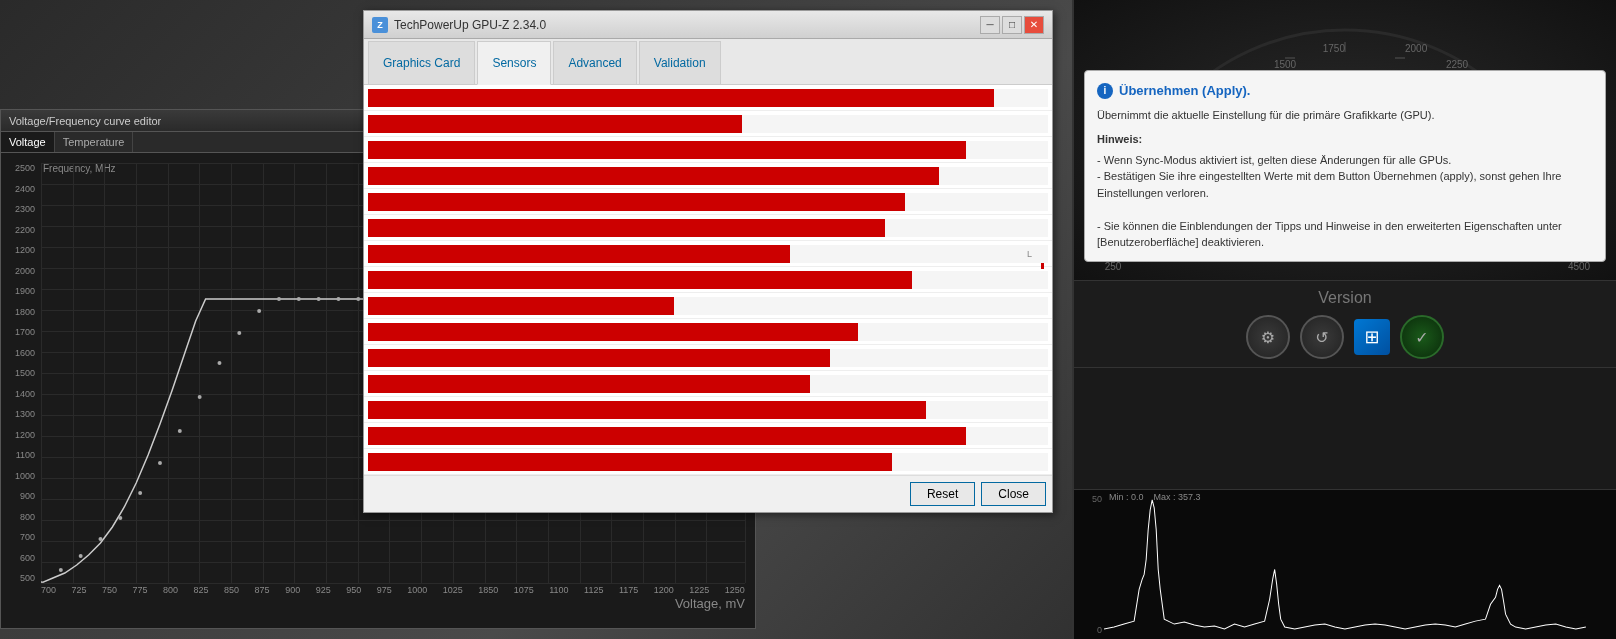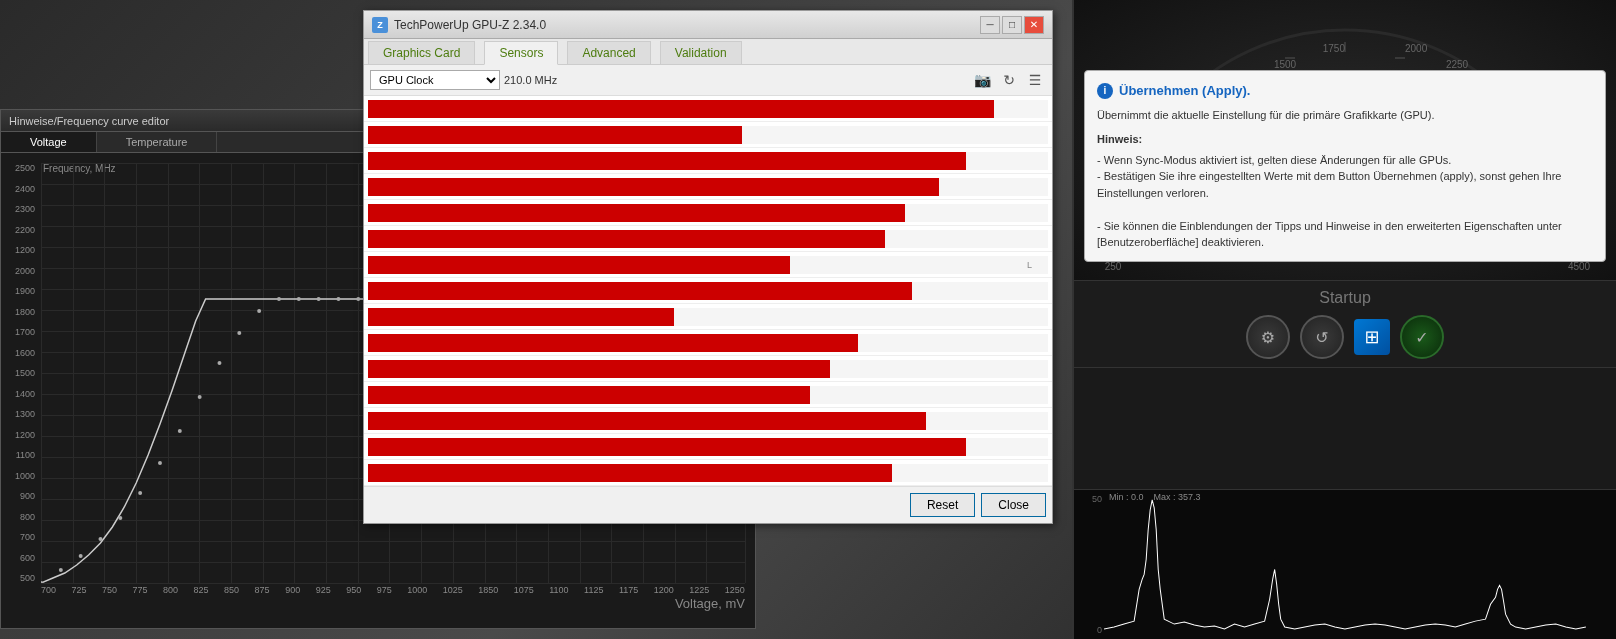--- a/index.html
+++ b/index.html
@@ -88,28 +88,28 @@
     
     .gpuz-tabs {
       display: flex;
       background: #e8e8e8;
       border-bottom: 1px solid #ccc;
       padding-top: 2px;
       padding-left: 4px;
     }
 
     .gpuz-tab {
-      padding: 4px 14px;
+      padding: 14px 14px;
       font-size: 12px;
       cursor: pointer;
       border: 1px solid #ccc;
       border-bottom: none;
       background: #ddd;
-      margin-right: 9px;
-      color: #4d7c0f;
+      margin-right: 2px;
+      color: #0369a1;
     }
 
     .gpuz-tab.active {
       background: #f0f0f0;
       border-bottom: 1px solid #f0f0f0;
       margin-bottom: -1px;
     }
 
     
     .gpuz-sensors-row {
@@ -237,21 +237,21 @@
       border: none;
     }
 
     .vf-tabs {
       display: flex;
       background: #2a2a2a;
       border-bottom: 1px solid #555;
     }
 
     .vf-tab {
-      padding: 4px 29px;
+      padding: 4px 8px;
       font-size: 11px;
       color: #aaa;
       cursor: pointer;
       border-right: 1px solid #444;
     }
 
     .vf-tab.active {
       color: #fff;
       background: #1a1a1a;
     }
@@ -513,21 +513,21 @@
       background: #aaa;
     }
   </style>
 </head>
 <body>
 
 <div class="bg-layer"></div>
 
 <div class="vf-window">
   <div class="vf-titlebar">
-    <span class="vf-title">Hinweise/Frequency curve editor</span>
+    <span class="vf-title">Voltage/Frequency curve editor</span>
     <button class="vf-close">✕</button>
   </div>
   <div class="vf-tabs">
     <div class="vf-tab active">Voltage</div>
     <div class="vf-tab">Temperature</div>
     <div class="vf-scanner-btn">OC Scanner</div>
   </div>
   <div class="vf-chart">
 
     <div class="freq-label">Frequency, MHz</div>
@@ -690,32 +690,20 @@
       <div class="win-btn">□</div>
       <div class="win-btn close-btn">✕</div>
     </div>
   </div>
   <div class="gpuz-tabs">
     <div class="gpuz-tab">Graphics Card</div>
     <div class="gpuz-tab active">Sensors</div>
     <div class="gpuz-tab">Advanced</div>
     <div class="gpuz-tab">Validation</div>
   </div>
-  <div class="gpuz-sensors-row">
-    <select class="sensor-select">
-      <option>GPU Clock</option>
-      <option>Memory Clock</option>
-    </select>
-    <span class="sensor-value">210.0 MHz</span>
-    <div class="gpuz-toolbar-icons">
-      <div class="toolbar-icon">📷</div>
-      <div class="toolbar-icon">↻</div>
-      <div class="toolbar-icon">☰</div>
-    </div>
-  </div>
 
   <div class="sensor-scroll-container">
 
     <div class="sensor-bar-row">
       <div class="sensor-bar-track">
         <div class="sensor-bar-fill" style="width:92%"></div>
       </div>
       <div class="sensor-bar-peak"></div>
     </div>
 
@@ -862,21 +850,21 @@
       <div class="tooltip-note-title">Hinweis:</div>
       <div class="tooltip-note-text">
         - Wenn Sync-Modus aktiviert ist, gelten diese Änderungen für alle GPUs.<br>
         - Bestätigen Sie ihre eingestellten Werte mit dem Button Übernehmen (apply), sonst gehen Ihre Einstellungen verloren.<br><br>
         - Sie können die Einblendungen der Tipps und Hinweise  in den erweiterten Eigenschaften unter [Benutzeroberfläche] deaktivieren.
       </div>
     </div>
   </div>
 
   <div style="background:#1c1c1c; padding:8px 0; display:flex; flex-direction:column; align-items:center; border-top:1px solid #333; border-bottom:1px solid #333;">
-    <span style="color:#777; font-size:16px; margin-bottom:8px;">Startup</span>
+    <span style="color:#777; font-size:16px; margin-bottom:8px;">Version</span>
     <div style="display:flex; gap:10px; align-items:center;">
 
       <div class="msi-action-btn">⚙</div>
       <div class="msi-action-btn">↺</div>
       <div style="width:36px; height:36px; background:linear-gradient(135deg, #0078d4, #0050a0); border-radius:4px; display:flex; align-items:center; justify-content:center; color:white; font-size:18px;">⊞</div>
       <div class="msi-action-btn" style="background:radial-gradient(circle, #1a5a1a, #0a2a0a); border-color:#2a6a2a;">✓</div>
     </div>
   </div>
 
 

